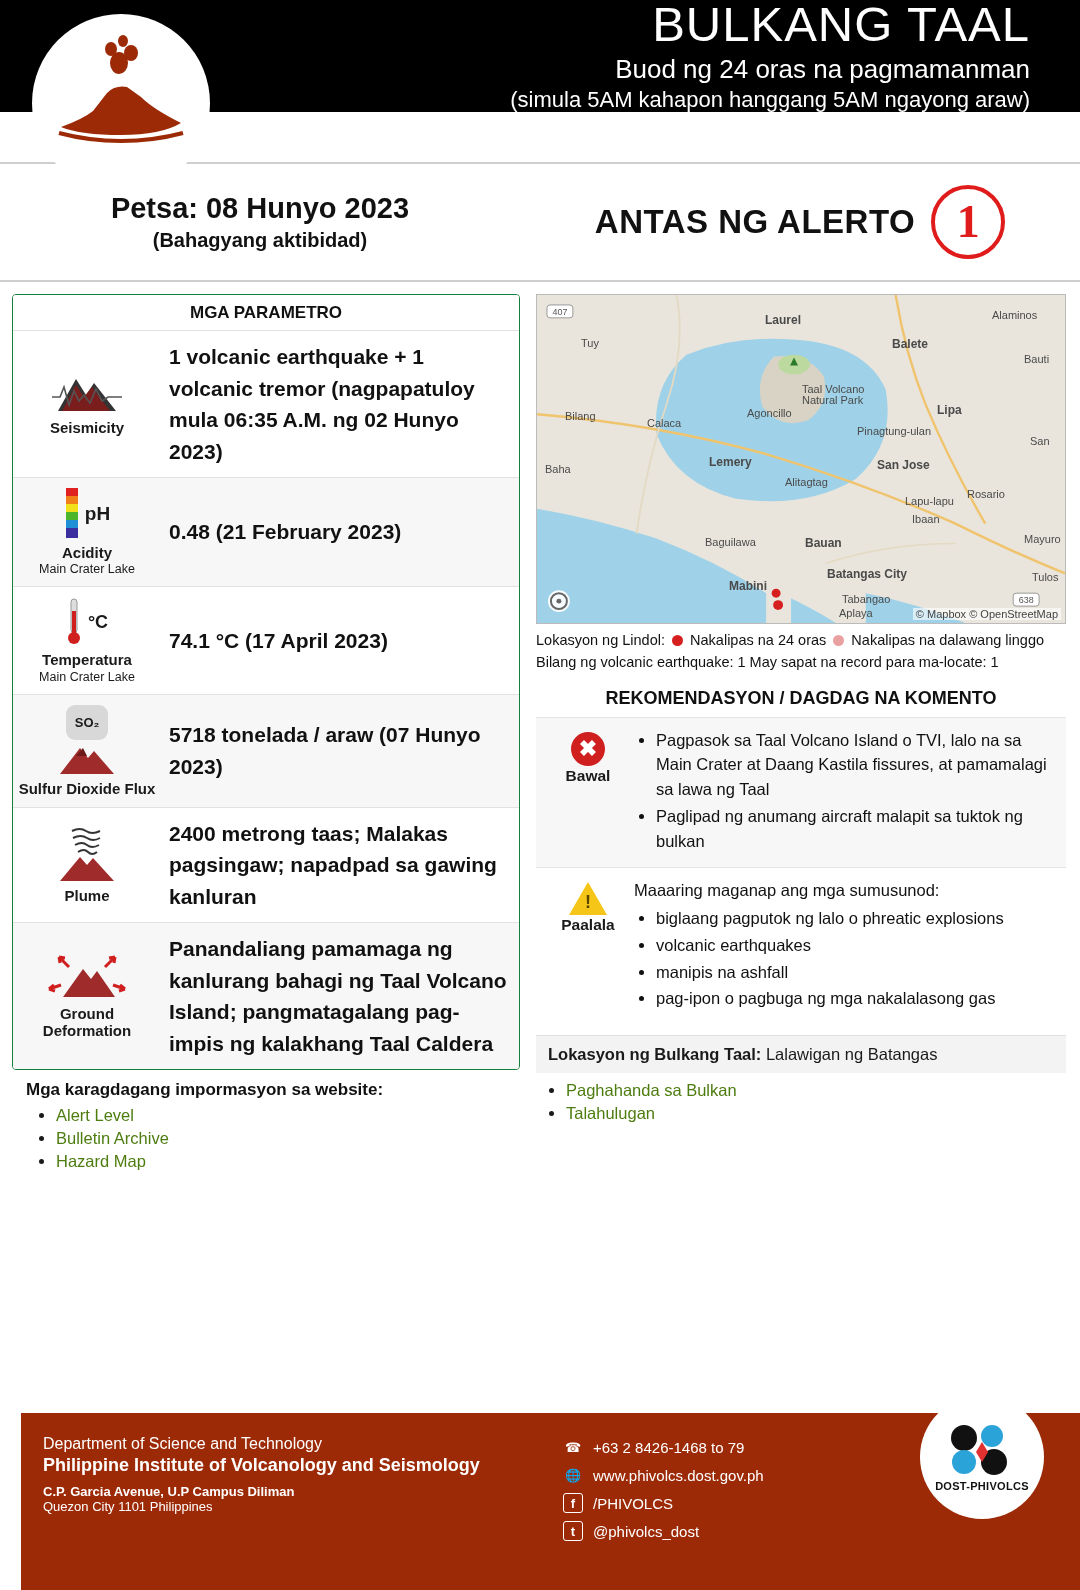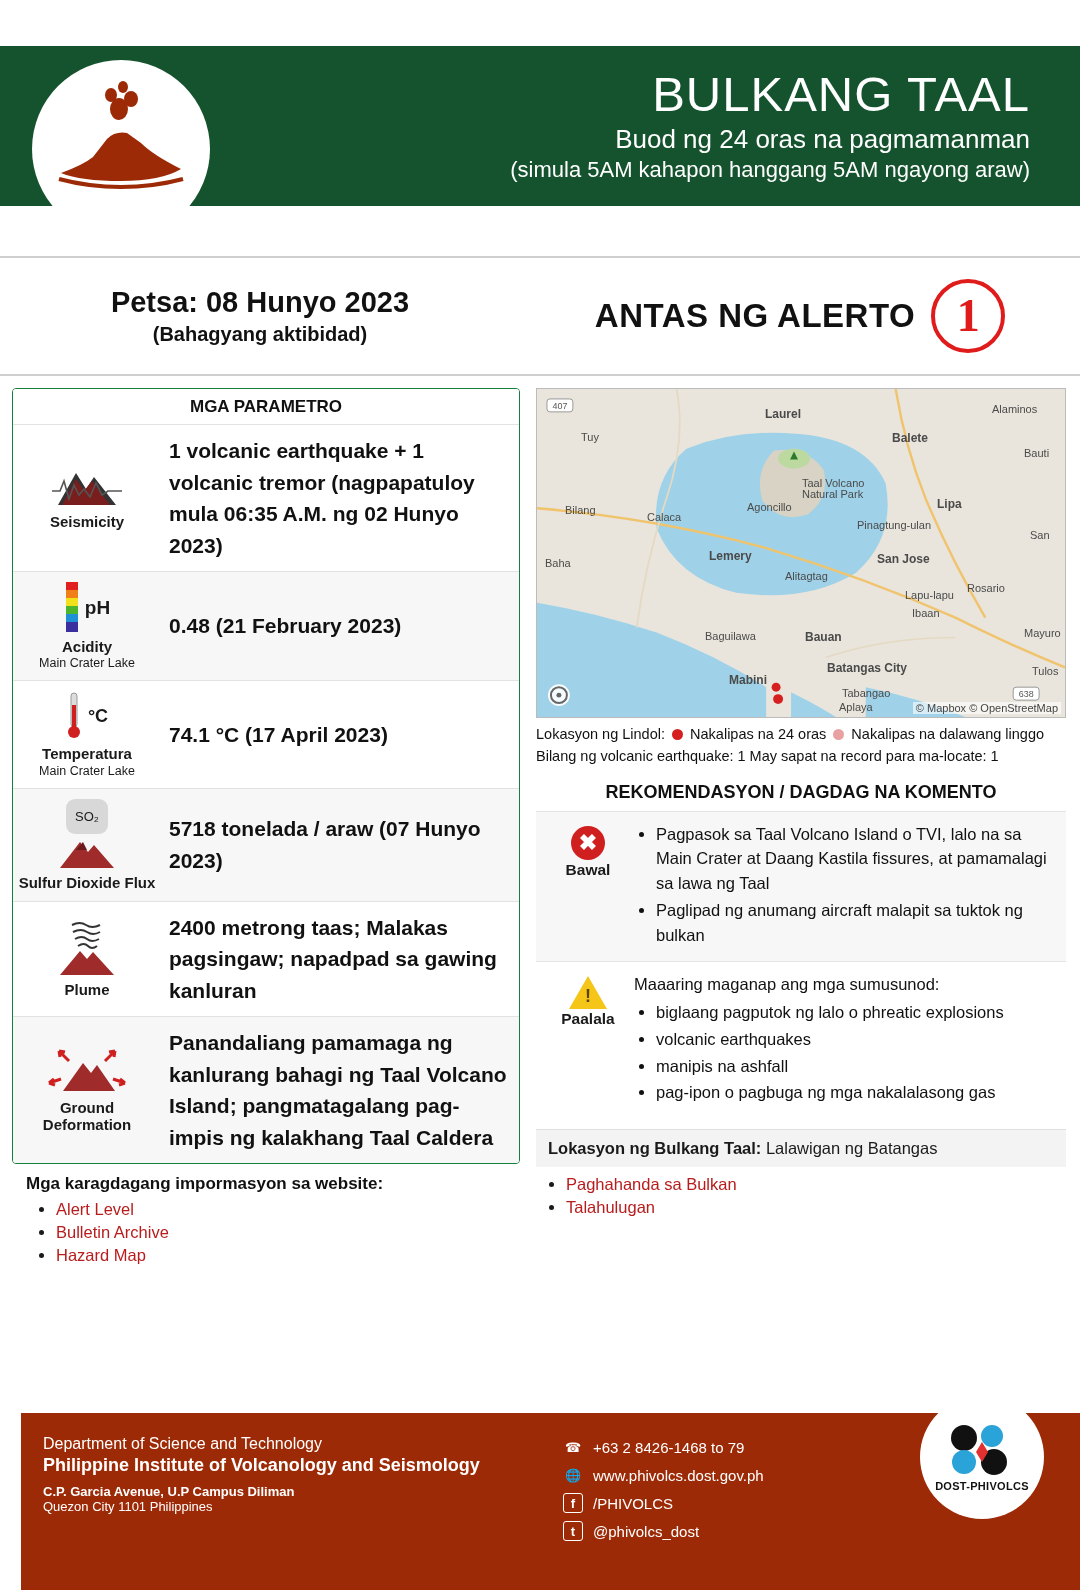--- a/index.html
+++ b/index.html
@@ -8,27 +8,26 @@
     width:1080px; height:1590px;
     font-family:"Liberation Sans", sans-serif;
     background:#ffffff;
     color:#1a1a1a;
     overflow:hidden;
   }
   .page { width:1080px; height:1590px; position:relative; display:flex; flex-direction:column; }
 
   
   .header {
-    background:#14532d;
-    height:160px;
+    background:#000000;
+    height:112px;
     display:flex;
     align-items:center;
     position:relative;
     flex:0 0 auto;
-    margin-top:46px;
   }
   .logo-wrap {
     position:absolute;
     left:32px; top:14px;
     width:178px; height:178px;
     border-radius:50%;
     background:#ffffff;
     display:flex; align-items:center; justify-content:center;
     z-index:5;
   }
@@ -203,21 +202,21 @@
   .loc-bar {
     background:#f3f3f3;
     border-top:1px solid #e0e0e0;
     padding:9px 12px;
     font-size:16.5px;
     margin-top:10px;
   }
   .loc-bar b { font-weight:bold; }
   .links-list { margin:8px 0 0 0; padding-left:30px; font-size:16.5px; }
   .links-list li { margin-bottom:4px; }
-  .links-list a, .link { color:#b91c1c; text-decoration:none; }
+  .links-list a, .link { color:#4d7c0f; text-decoration:none; }
 
   .extra {
     padding:10px 0 0 14px;
     flex:0 0 auto;
   }
   .extra-title { font-weight:bold; font-size:17px; color:#111; }
   .extra ul { margin:6px 0 0 0; padding-left:30px; font-size:16.5px;}
   .extra li { margin-bottom:4px; }
 
   
@@ -339,21 +338,21 @@
               <span style="font-size:18px;font-weight:bold;">°C</span>
             </div>
             <div class="lbl">Temperatura</div>
             <div class="sublbl">Main Crater Lake</div>
           </div>
           <div class="param-val">74.1 °C (17 April 2023)</div>
         </div>
 
         <div class="param-row">
           <div class="param-icon">
-            <div style="background:#d8d8d8;border-radius:9px;padding:10px 9px;font-size:13px;font-weight:normal;">SO₂</div>
+            <div style="background:#d8d8d8;border-radius:9px;padding:10px 9px;font-size:13px;font-weight:bold;">SO₂</div>
             <svg width="62" height="34" viewBox="0 0 62 34" style="margin-top:2px;">
               <path d="M4 32 L24 6 L32 16 L38 9 L58 32 Z" fill="#a02b2b"></path>
               <path d="M20 14 L31 14 L27 6 Z" fill="#6d1a1a"></path>
             </svg>
             <div class="lbl">Sulfur Dioxide Flux</div>
           </div>
           <div class="param-val">5718 tonelada / araw (07 Hunyo 2023)</div>
         </div>
 
         <div class="param-row">

